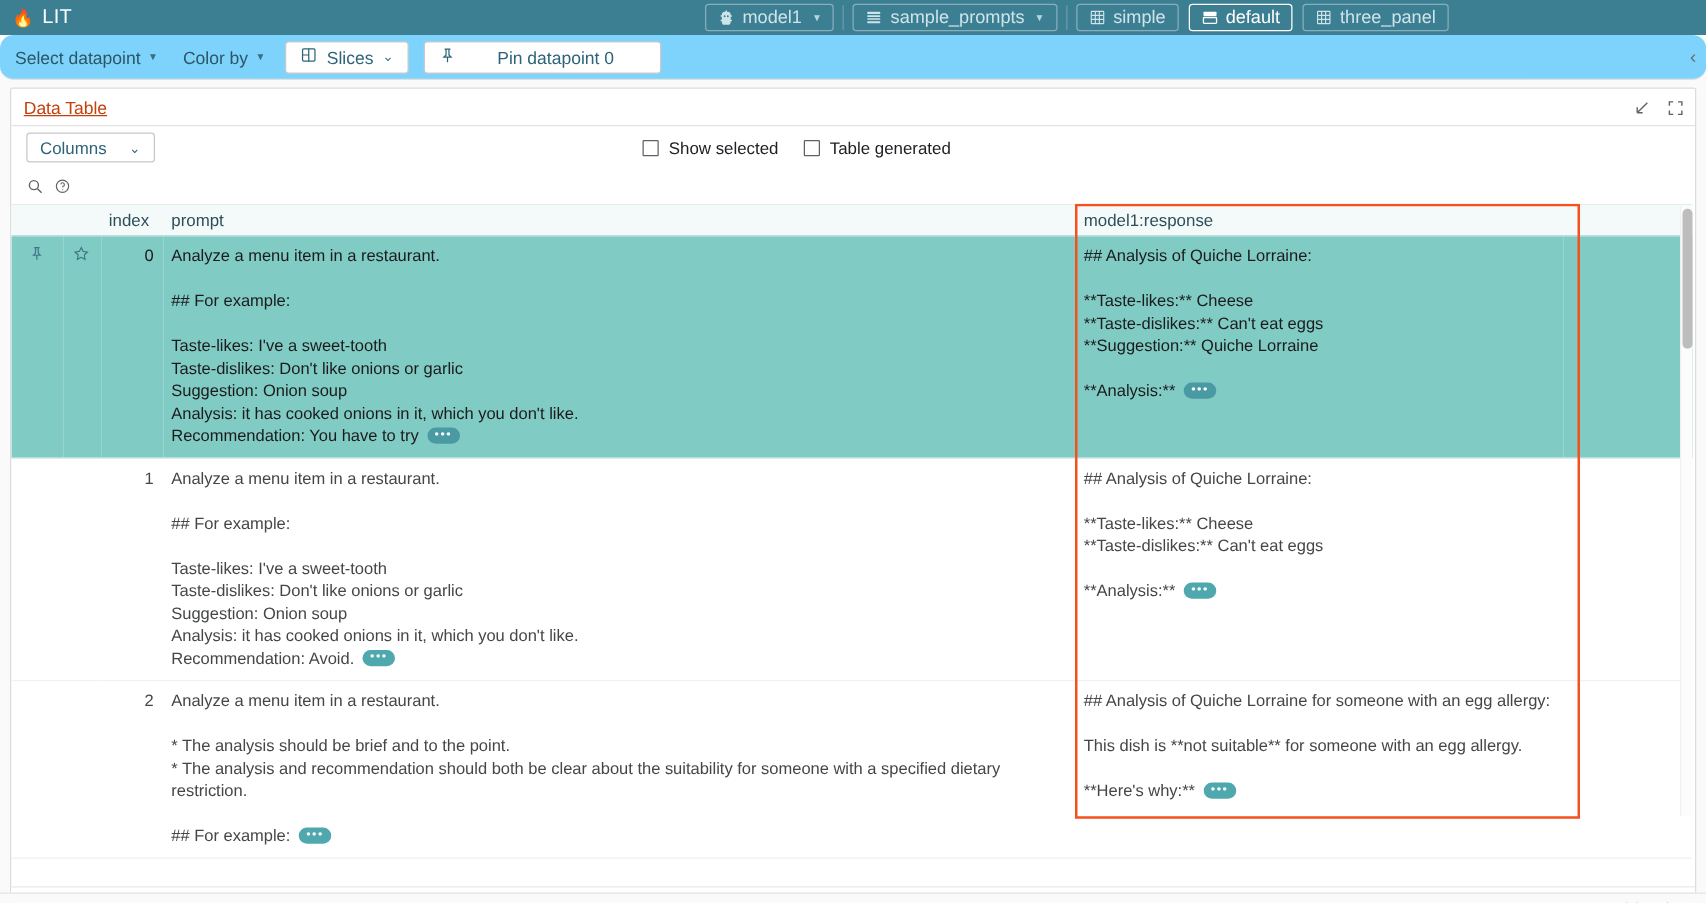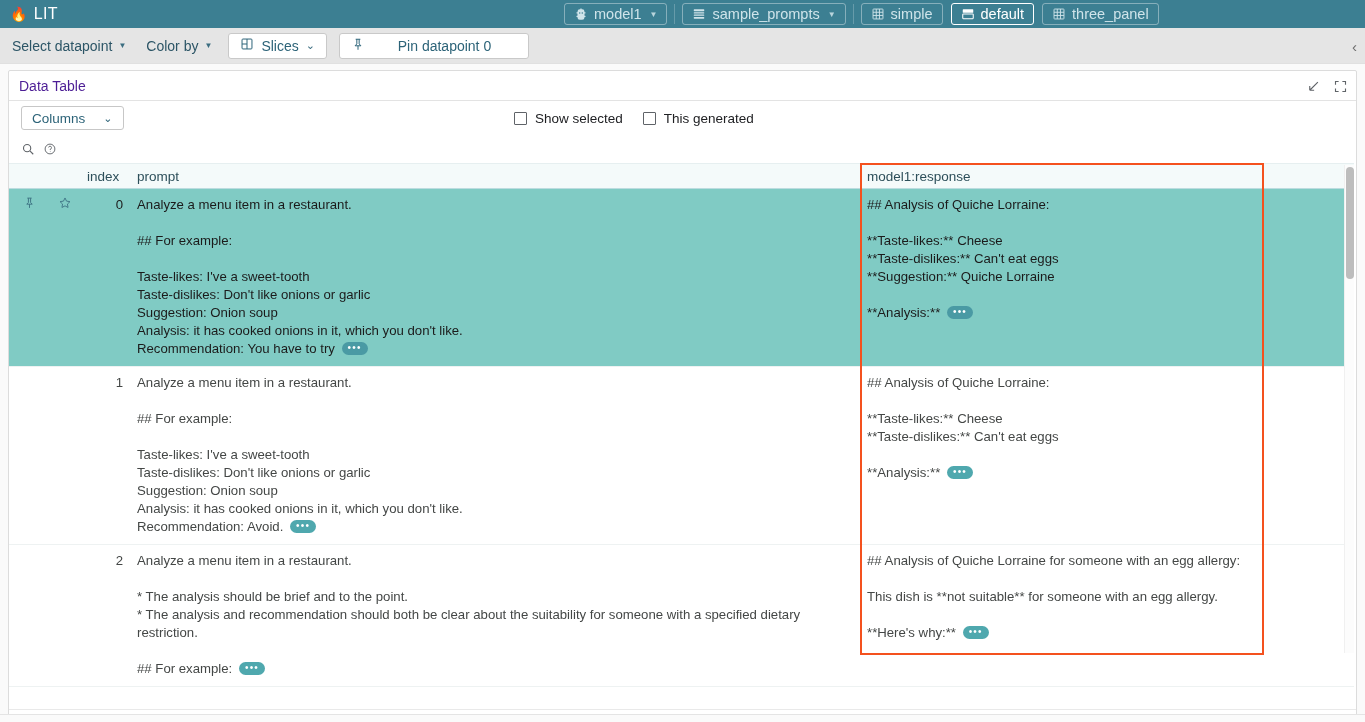--- a/index.html
+++ b/index.html
@@ -53,26 +53,27 @@
     color: #ffffff;
   }
   .chip .caret {
     font-size: 8px; opacity: .85; margin-left: 2px;
   }
   .chip .gi { display: inline-block; line-height: 0; }
 
   
   .toolbar {
     height: 36px;
-    background: #e5e5e5;
+    background: #7dd3fc;
     border-bottom: 1px solid #e0e0e0;
     display: flex; align-items: center;
     padding: 0 8px;
     gap: 12px;
     position: relative;
+    border-radius: 11px;
   }
   .tb-text {
     display: flex; align-items: center; gap: 6px;
     color: #2c5566;
     font-size: 14px;
     cursor: pointer;
     padding: 2px 4px;
   }
   .tb-text .caret { font-size: 8px; color: #3b6d80; }
   .tb-btn {
@@ -107,21 +108,21 @@
     overflow: hidden;
   }
   .panel-header {
     height: 30px;
     border-bottom: 1px solid #e3e3e3;
     display: flex; align-items: center;
     padding: 0 10px;
     position: relative;
     flex: 0 0 auto;
   }
-  .panel-title { font-size: 14px; color: #4c1d95; }
+  .panel-title { font-size: 14px; color: #c2410c; text-decoration: underline; }
   .panel-hdr-icons {
     position: absolute; right: 8px; top: 0; height: 30px;
     display: flex; align-items: center; gap: 12px;
     color: #5f6368;
   }
   .ic { cursor: pointer; line-height: 0; display: inline-block; }
 
   
   .controls {
     height: 34px;
@@ -434,21 +435,21 @@
       <span style="font-size:11px;">⌄</span>
     </button>
 
     <div class="checks">
       <label class="ckwrap">
         <span class="ckbox"></span>
         <span class="cklabel">Show selected</span>
       </label>
       <label class="ckwrap">
         <span class="ckbox"></span>
-        <span class="cklabel">This generated</span>
+        <span class="cklabel">Table generated</span>
       </label>
     </div>
 
   </div>
 
   <div class="searchrow">
     <span class="search-ic">
       <svg width="14" height="14" viewBox="0 0 24 24" fill="none" stroke="#5f6368" stroke-width="1.9">
         <circle cx="10.5" cy="10.5" r="6.2"></circle>
         <path d="M15.2 15.2L21 21"></path>

